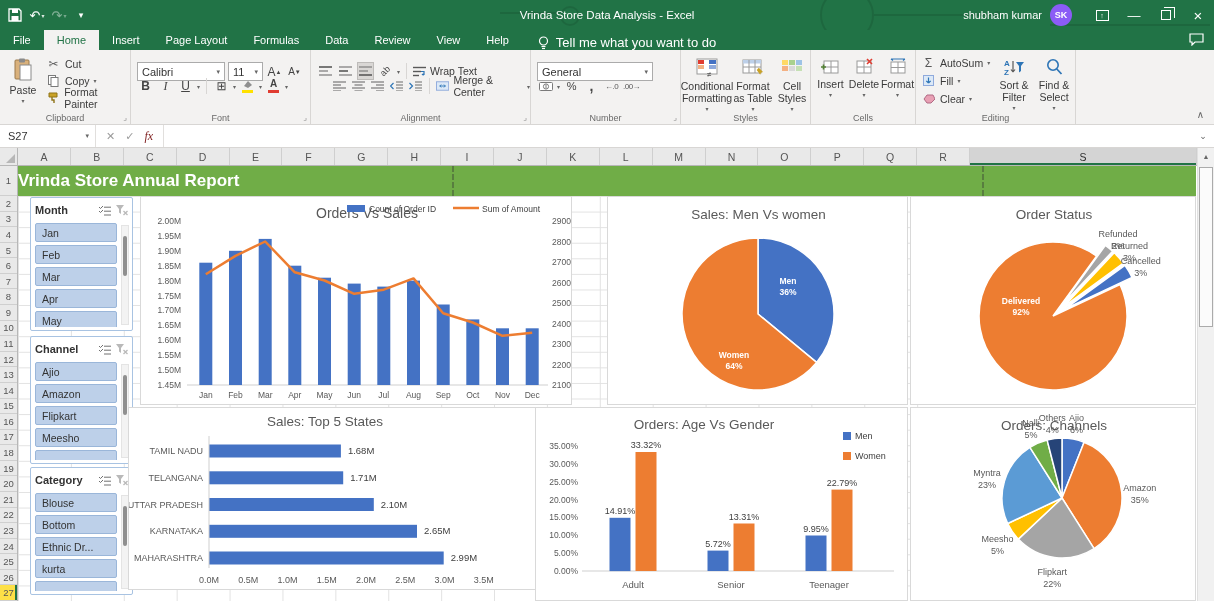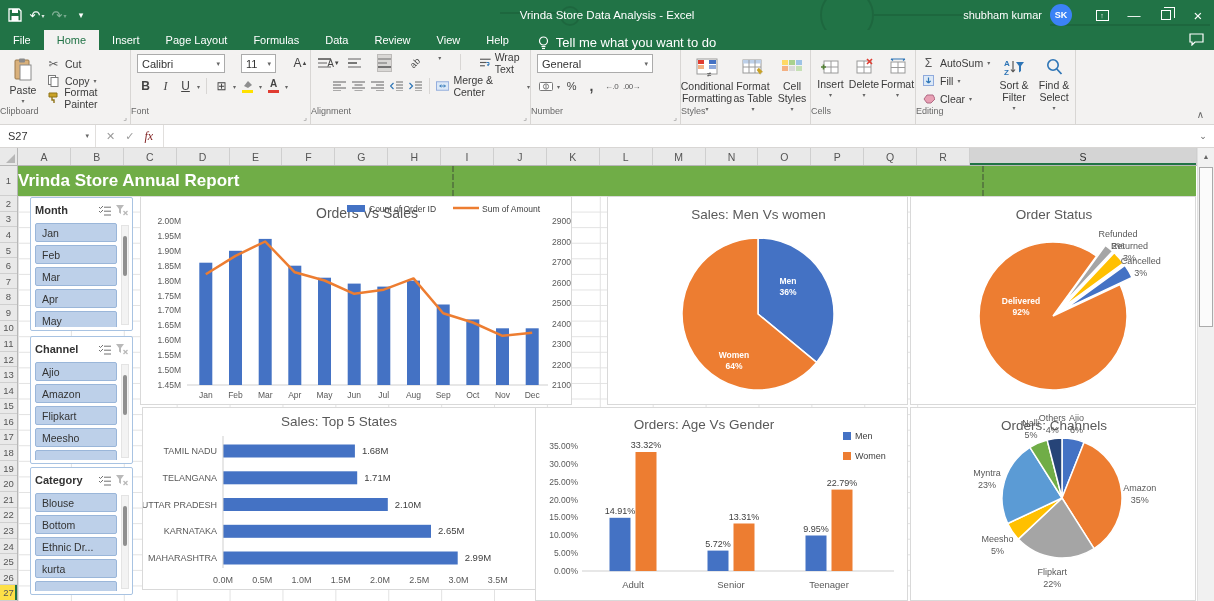--- a/index.html
+++ b/index.html
@@ -13,53 +13,53 @@
 .trace{position:absolute;height:2px;background:rgba(0,0,0,.10)}
 .node{position:absolute;width:7px;height:7px;border:2px solid rgba(0,0,0,.10);border-radius:50%}
 .qat{position:absolute;left:6px;top:0;height:30px;display:flex;align-items:center;gap:4px;z-index:3}
 .qbtn{height:22px;min-width:18px;display:flex;align-items:center;justify-content:center;color:#fff;font-size:13px}
 .qbtn .dd{font-size:6px;margin-left:1px;opacity:.85}
 .qbtn.dim{opacity:.45}
 .tb-title{position:absolute;left:0;right:0;top:0;height:30px;display:flex;align-items:center;justify-content:center;
           font-size:11.5px;color:#fff;z-index:2}
 .tb-right{position:absolute;right:0;top:0;height:30px;display:flex;align-items:center;z-index:3}
 .user-name{font-size:11px;margin-right:8px}
-.avatar{width:22px;height:22px;border-radius:50%;background:#3b82f6;color:#fff;display:flex;align-items:center;
+.avatar{width:22px;height:22px;border-radius:50%;background:#8b5cf6;color:#fff;display:flex;align-items:center;
         justify-content:center;font-size:9px;font-weight:bold;margin-right:14px}
 .win-btn{width:32px;height:30px;display:flex;align-items:center;justify-content:center;font-size:13px;color:#fff}
 .restore-box{width:10px;height:10px;border:1.4px solid #fff;position:relative}
 .restore-box:before{content:"";position:absolute;left:2px;top:-4px;width:10px;height:10px;border:1.4px solid #fff;border-bottom:none;border-left:none}
 .ribbon-display-box{width:13px;height:11px;border:1.4px solid #fff;display:flex;align-items:center;justify-content:center;font-size:7px}
 
 
 .tabrow{position:absolute;left:0;top:30px;width:100%;height:20px;background:#217346;display:flex;align-items:stretch}
 .tabs{display:flex}
 .tabs .tab{padding:0 13px;display:flex;align-items:center;color:#fff;font-size:11px;cursor:default}
 .tabs .tab.active{background:#f3f2f1;color:#217346}
 .tellme{display:flex;align-items:flex-end;gap:7px;color:#fff;margin-left:16px;font-size:13px}
 .comment-bubble{position:absolute;right:10px;top:3px}
 
 
 .ribbon{position:absolute;left:0;top:50px;width:100%;height:75px;background:#f3f2f1;border-bottom:1px solid #d8d6d4}
 .rgroup{position:absolute;top:0;height:74px;border-right:1px solid #d8d6d4}
-.glabel{position:absolute;bottom:8px;left:0;width:100%;text-align:left;font-size:9px;color:#696969}
+.glabel{position:absolute;bottom:1px;left:0;width:100%;text-align:center;font-size:9px;color:#696969}
 .launcher{position:absolute;right:3px;bottom:2px;font-size:8px;color:#8a8a8a}
 .bigbtn{display:flex;flex-direction:column;align-items:center;gap:2px;padding-top:5px;font-size:10.5px;color:#3b3b3b;
         text-align:center;line-height:1.15}
 .bigbtn .dd{font-size:6px;color:#666}
 .sbtn{display:flex;align-items:center;gap:4px;font-size:10.5px;color:#3b3b3b;height:17px}
 .sbtn .dd{font-size:6px;color:#666}
 .ic{width:15px;display:inline-flex;justify-content:center;font-size:12px;color:#595959}
 .combo{background:#fff;border:1px solid #ababab;height:19px;display:flex;align-items:center;padding:0 4px;
        font-size:11px;color:#333}
 .combo .dd{margin-left:auto;font-size:7px;color:#666;padding-left:4px}
 .fmtbtn{width:17px;height:18px;display:flex;align-items:center;justify-content:center;font-size:12px;color:#444}
 .fmtbtn.sel{background:#d9d7d5;border:1px solid #bdbbb9}
 .dd8{font-size:6px;color:#666}
-.rrow1{position:absolute;top:4px;display:flex;align-items:flex-start;gap:16px}
+.rrow1{position:absolute;top:12px;display:flex;align-items:center;gap:3px}
 .rrow2{position:absolute;top:27px;display:flex;align-items:center;gap:3px}
 .vsep{width:1px;height:16px;background:#d8d6d4;margin:0 3px}
 .a-under{display:inline-flex;flex-direction:column;align-items:center;line-height:1}
 .a-under .bar{width:11px;height:3px;margin-top:1px}
 .numtiny{font-size:8px;color:#595959;letter-spacing:-.5px}
 .collapse-chev{position:absolute;right:10px;bottom:4px;font-size:10px;color:#666}
 
 
 .fbar{position:absolute;left:0;top:125px;width:100%;height:23px;background:#fff;border-bottom:1px solid #d8d6d4;
       display:flex;align-items:stretch}
@@ -738,21 +738,21 @@
             <path d="M 152.50155497482643 109.74163388546887 L 203.2 55.8 A 74 74 0 0 1 212.4 66.2 Z" fill="#FFC000" stroke="#fff" stroke-width="1.5"></path>
             <text x="218.5" y="51.5" font-size="9" fill="#595959" text-anchor="middle">Returned</text>
             <text x="218.5" y="63.5" font-size="9" fill="#595959" text-anchor="middle">3%</text>
             <path d="M 154.0503883780552 111.8734201794948 L 213.9 68.4 A 74 74 0 0 1 221.0 80.4 Z" fill="#4472C4" stroke="#fff" stroke-width="1.5"></path>
             <text x="229.8" y="67.1" font-size="9" fill="#595959" text-anchor="middle">Cancelled</text>
             <text x="229.8" y="79.1" font-size="9" fill="#595959" text-anchor="middle">3%</text>
             <path d="M 142 119 L 209.0 87.5 A 74 74 0 1 1 185.5 59.1 Z" fill="#ED7D31" stroke="#fff" stroke-width="1.5"></path>
             <text x="110" y="107" font-size="8.5" fill="#fff" text-anchor="middle" font-weight="bold">Delivered</text>
             <text x="110" y="118" font-size="8.5" fill="#fff" text-anchor="middle" font-weight="bold">92%</text>
           </svg></div>
-      <div class="chart" id="chart3" style="left:124px;top:241px;width:468px;height:183px"><svg width="393" height="183" viewBox="0 0 393 183" xmlns="http://www.w3.org/2000/svg">
+      <div class="chart" id="chart3" style="left:110px;top:241px;width:468px;height:183px"><svg width="393" height="183" viewBox="0 0 393 183" xmlns="http://www.w3.org/2000/svg">
             <text x="196" y="18" font-size="13.5" fill="#595959" text-anchor="middle">Sales: Top 5 States</text>
             <text x="74" y="46" font-size="9" fill="#595959" text-anchor="end">TAMIL NADU</text>
             <rect x="80" y="36.5" width="131.9" height="13" fill="#4472C4"></rect>
             <text x="218.9" y="46" font-size="9.5" fill="#404040" text-anchor="start">1.68M</text>
             <text x="74" y="72.75" font-size="9" fill="#595959" text-anchor="end">TELANGANA</text>
             <rect x="80" y="63.3" width="134.2" height="13" fill="#4472C4"></rect>
             <text x="221.2" y="72.75" font-size="9.5" fill="#404040" text-anchor="start">1.71M</text>
             <text x="74" y="99.5" font-size="9" fill="#595959" text-anchor="end">UTTAR PRADESH</text>
             <rect x="80" y="90.0" width="164.8" height="13" fill="#4472C4"></rect>
             <text x="251.8" y="99.5" font-size="9.5" fill="#404040" text-anchor="start">2.10M</text>

